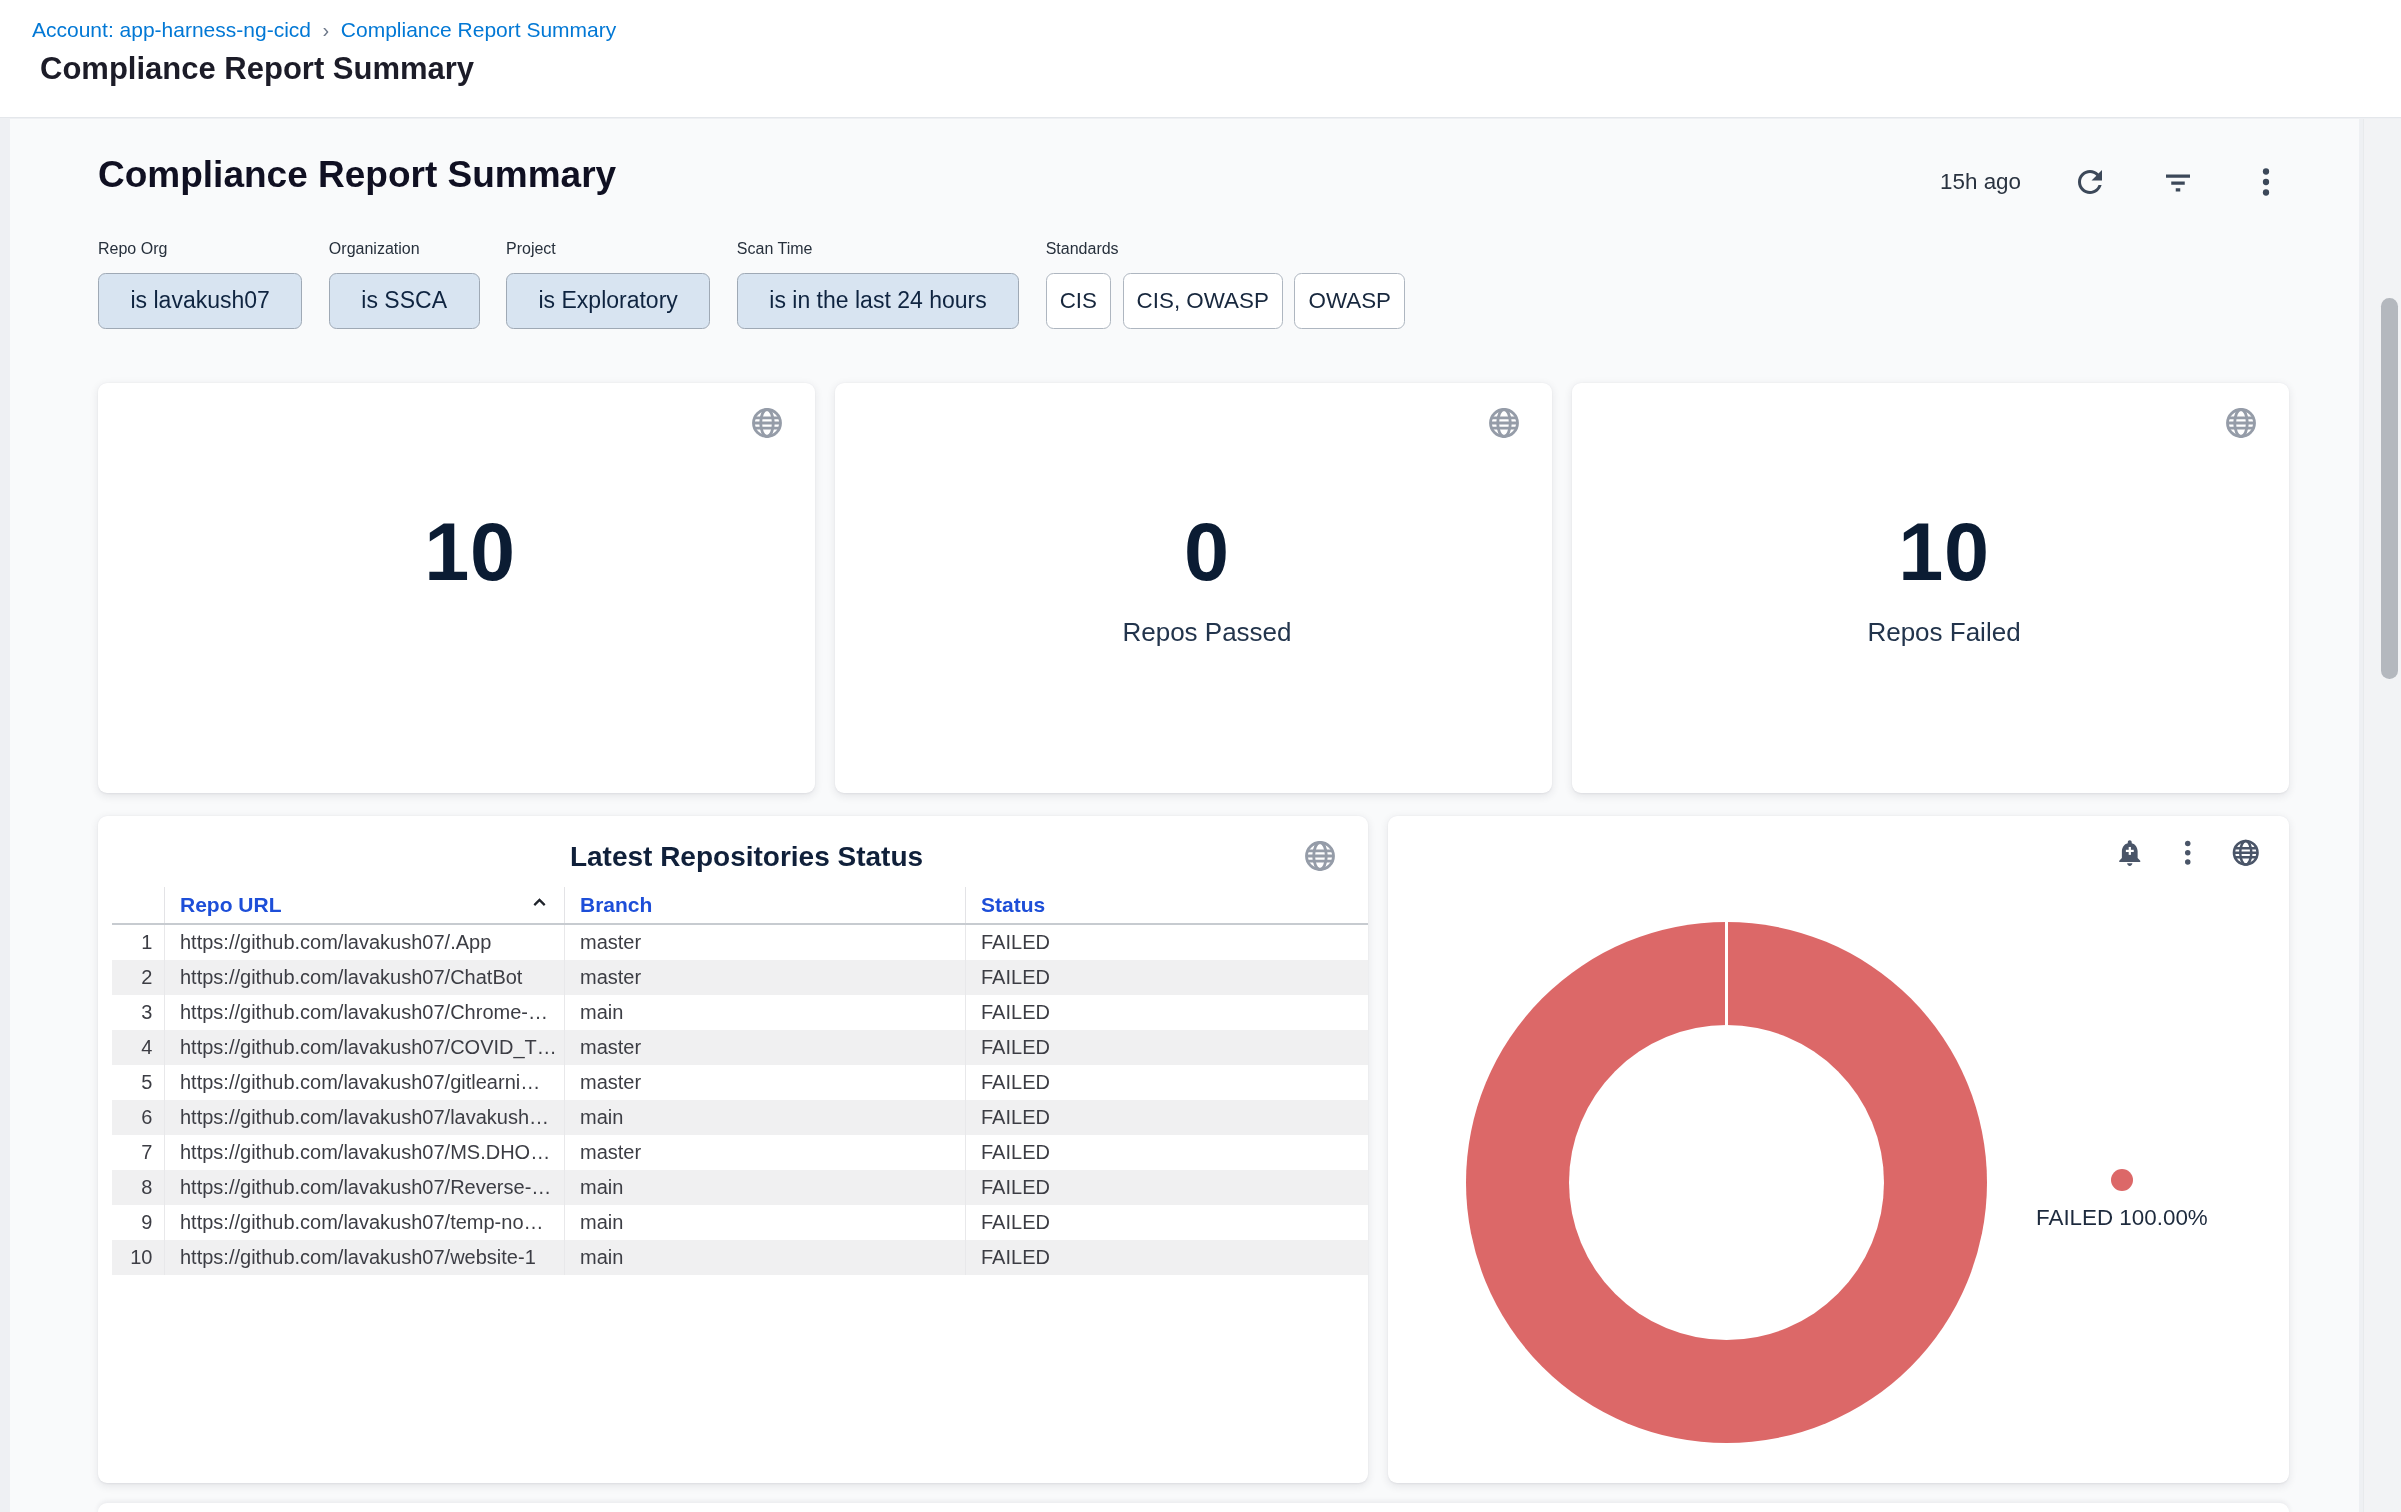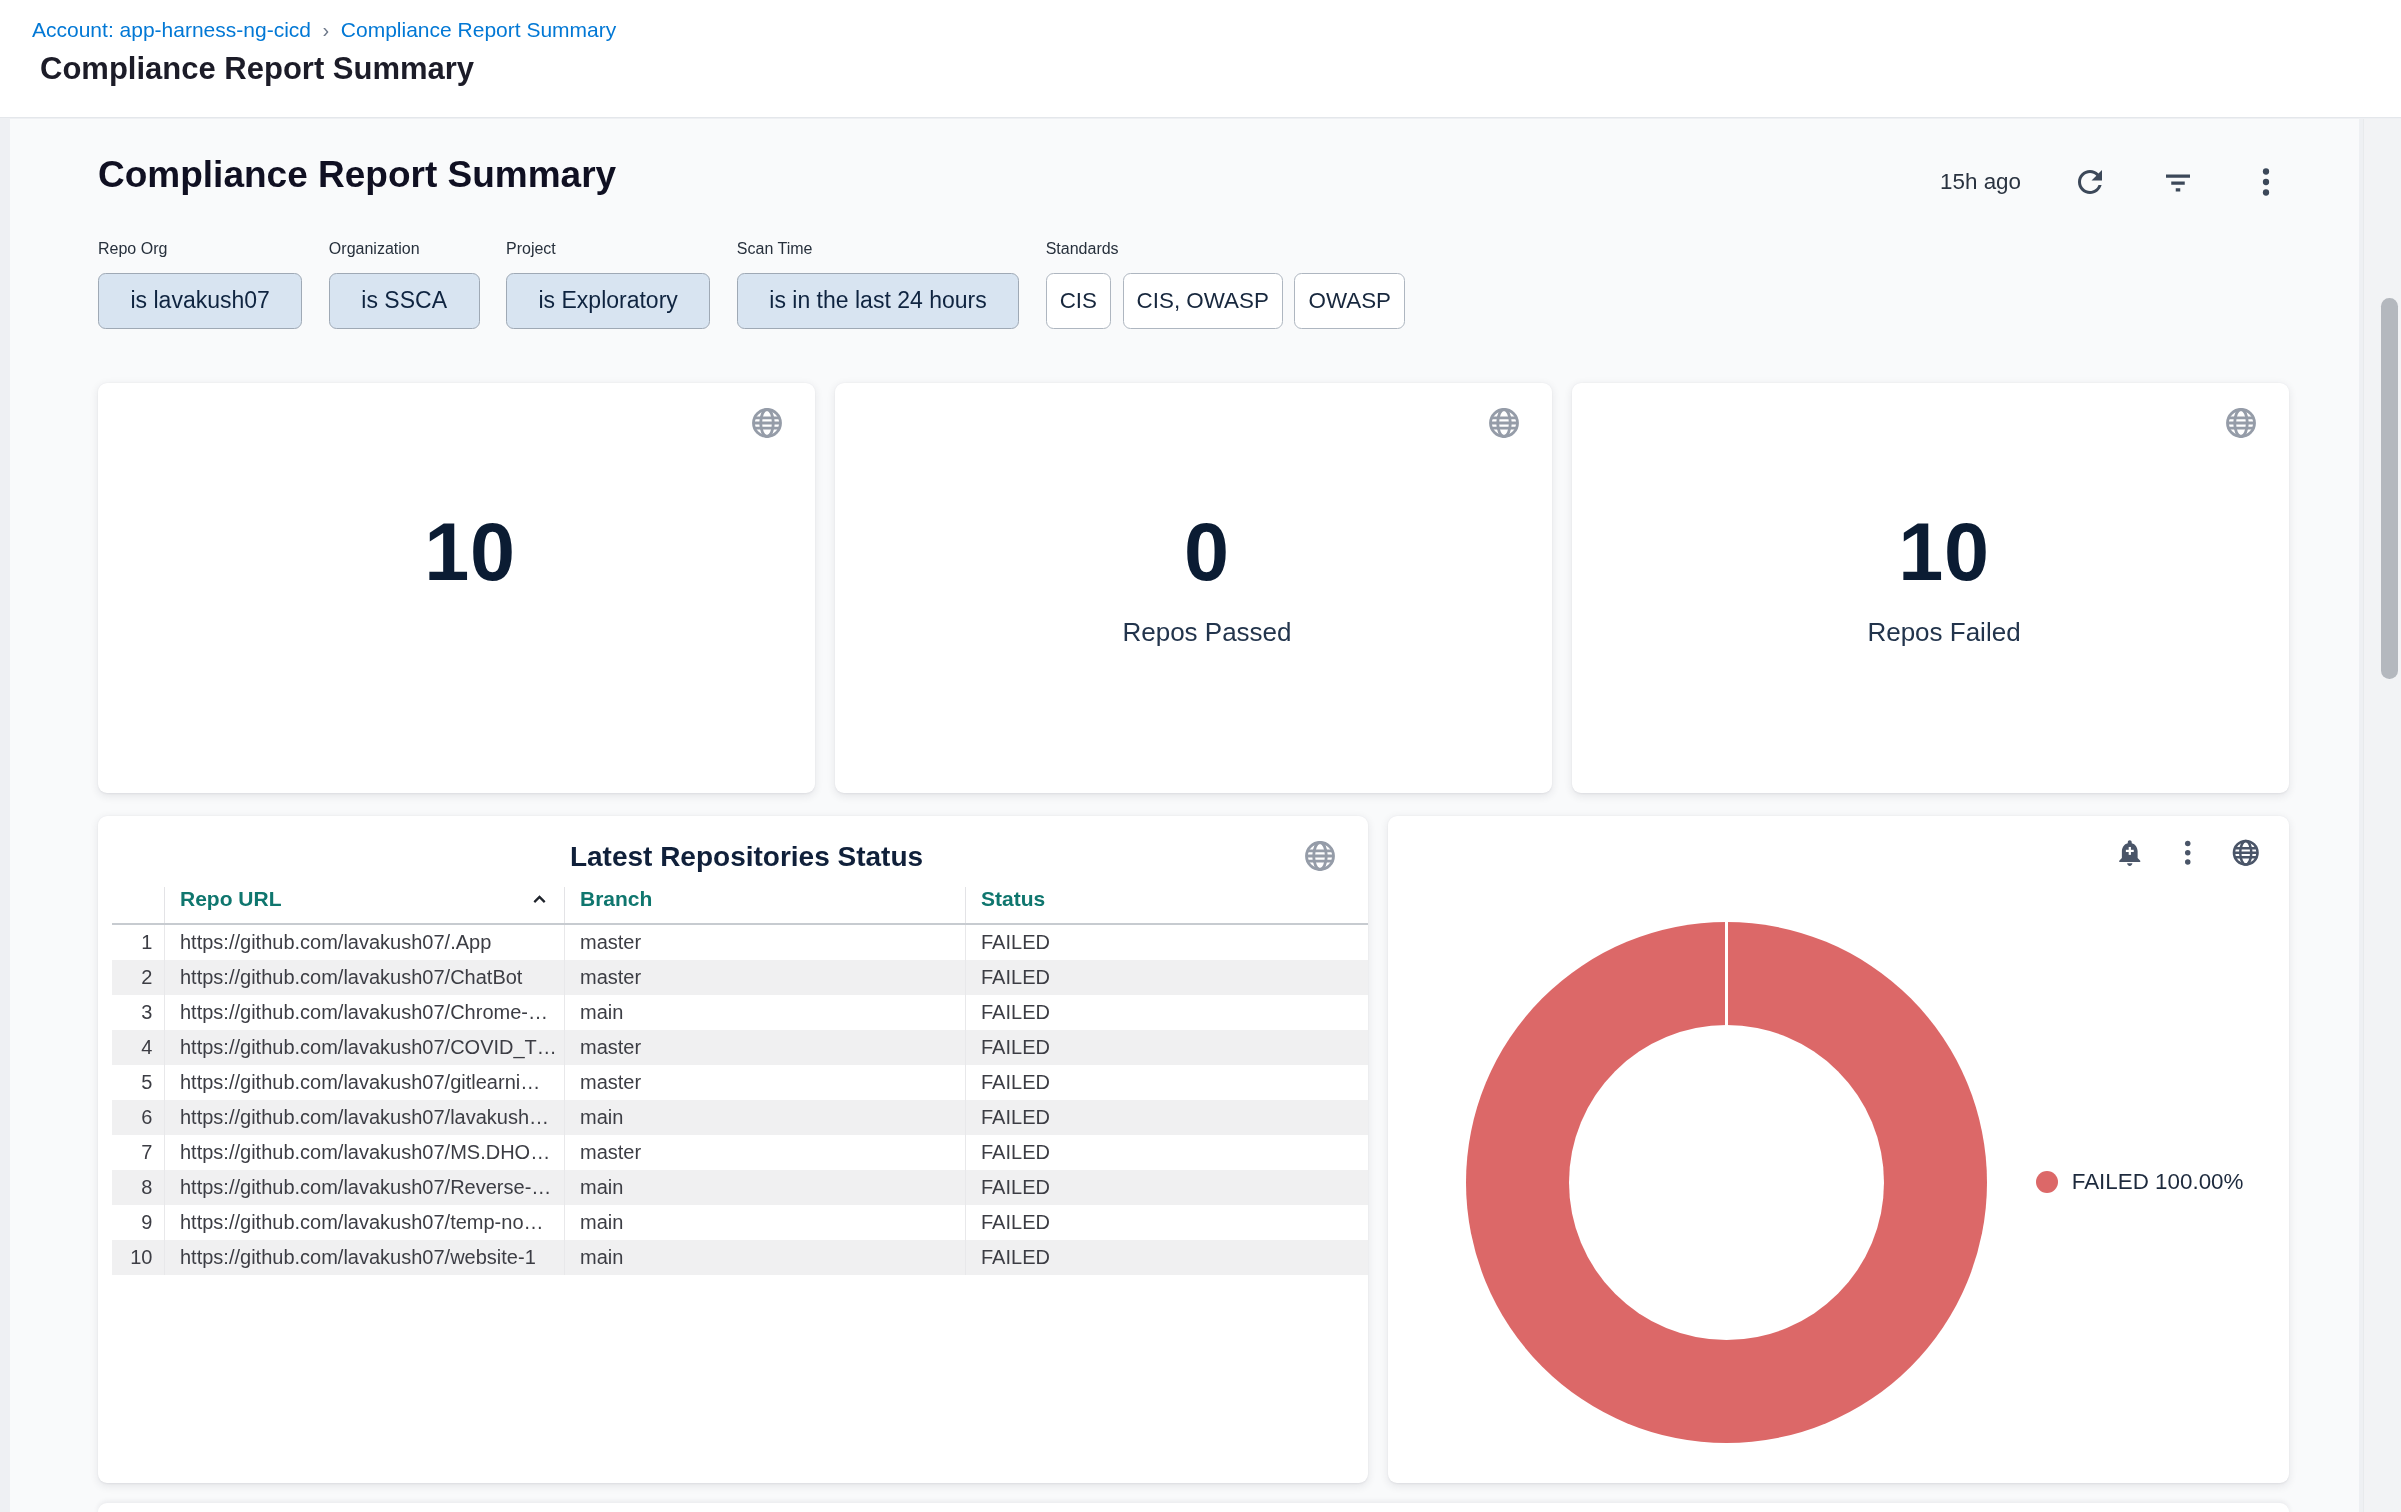--- a/index.html
+++ b/index.html
@@ -90,42 +90,42 @@
   .card-title {
     margin-top:25px; text-align:center; font-size:28px; font-weight:600; color:#10203a;
   }
 
   
   .table-region { position:absolute; left:14px; top:71px; width:1256px; }
   .thead, .trow {
     display:grid; grid-template-columns:52px 400px 401px 1fr; align-items:center;
   }
   .thead { height:38px; border-bottom:2.5px solid #c7cbd0; }
-  .th { font-size:21px; font-weight:700; color:#0f766e; padding-left:15px; height:100%;
-        display:flex; cursor:pointer; }
+  .th { font-size:21px; font-weight:700; color:#1d4ed8; padding-left:15px; height:100%;
+        display:flex; align-items:center; cursor:pointer; }
   .th.col-url { justify-content:space-between; padding-right:11.6px; border-left:1.7px solid #e3e3e6; }
   .th.col-branch, .th.col-status { border-left:1.7px solid #e3e3e6; }
   .sort-caret svg { width:25px; height:25px; }
   .trow { height:35px; }
   .trow.stripe { background:#f0f0f1; }
   .tcell { font-size:20px; color:#3c3d44; padding-left:15px; height:100%;
            display:flex; align-items:center; white-space:nowrap; overflow:hidden; }
   .tcell.row-index { justify-content:flex-end; padding:0 11.6px 0 0; color:#3c3d44; }
   .tcell.cell-repo-url, .tcell.cell-branch, .tcell.cell-status { border-left:1.7px solid #e8e8ea; }
 
   
   .scan-icons { position:absolute; top:20px; right:26.5px; display:flex; align-items:center; gap:25px; }
   .scan-icons .meta-icon { width:33px; height:33px; }
   .scan-icons svg { width:31.5px; height:31.5px; }
   .donut { position:absolute; left:78px; top:106px; width:521px; height:521px;
            border-radius:50%; }
   .donut-hole { position:absolute; left:103px; top:103px; width:315px; height:315px;
                 border-radius:50%; background:#ffffff; }
   .donut-notch { position:absolute; left:259px; top:0; width:3.3px; height:260px; background:#ffffff; }
-  .legend { position:absolute; left:648px; top:353px; display:flex; align-items:center; gap:13.3px; cursor:pointer; }
+  .legend { position:absolute; left:648px; top:353px; display:flex; align-items:center; gap:13.3px; cursor:pointer;flex-direction:column; }
   .legend-dot { width:22.4px; height:22.4px; border-radius:50%; }
   .legend-label { font-size:22.4px; color:#1d2a3d; }
 
   
   .bottom-strip {
     position:absolute; left:98px; top:1503px; width:2191px; height:13.3px;
     background:#ffffff; border-radius:9px 9px 0 0;
     box-shadow:0 -1.7px 5px rgba(40,41,61,.08);
   }
 

